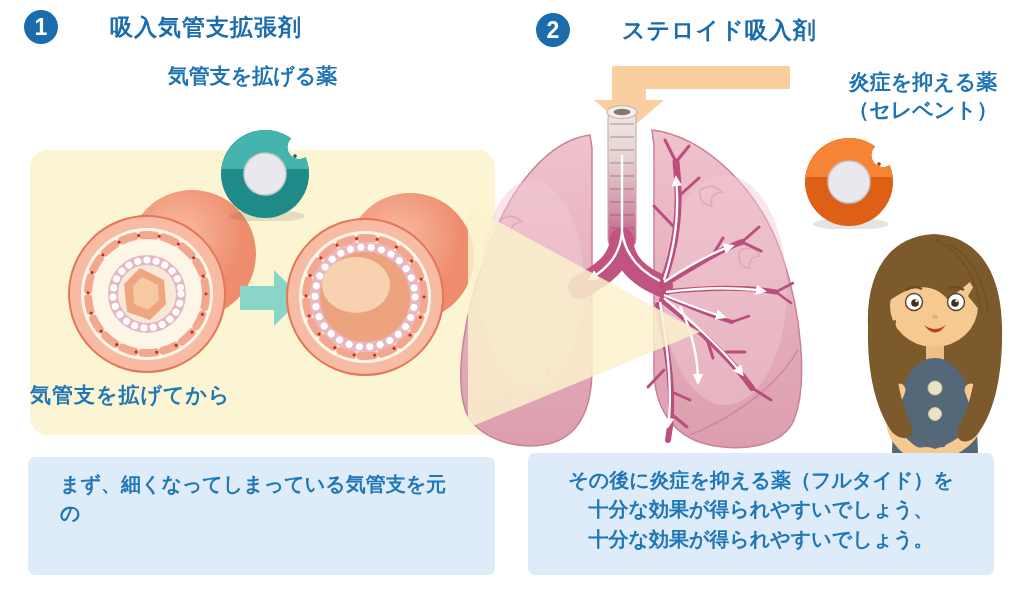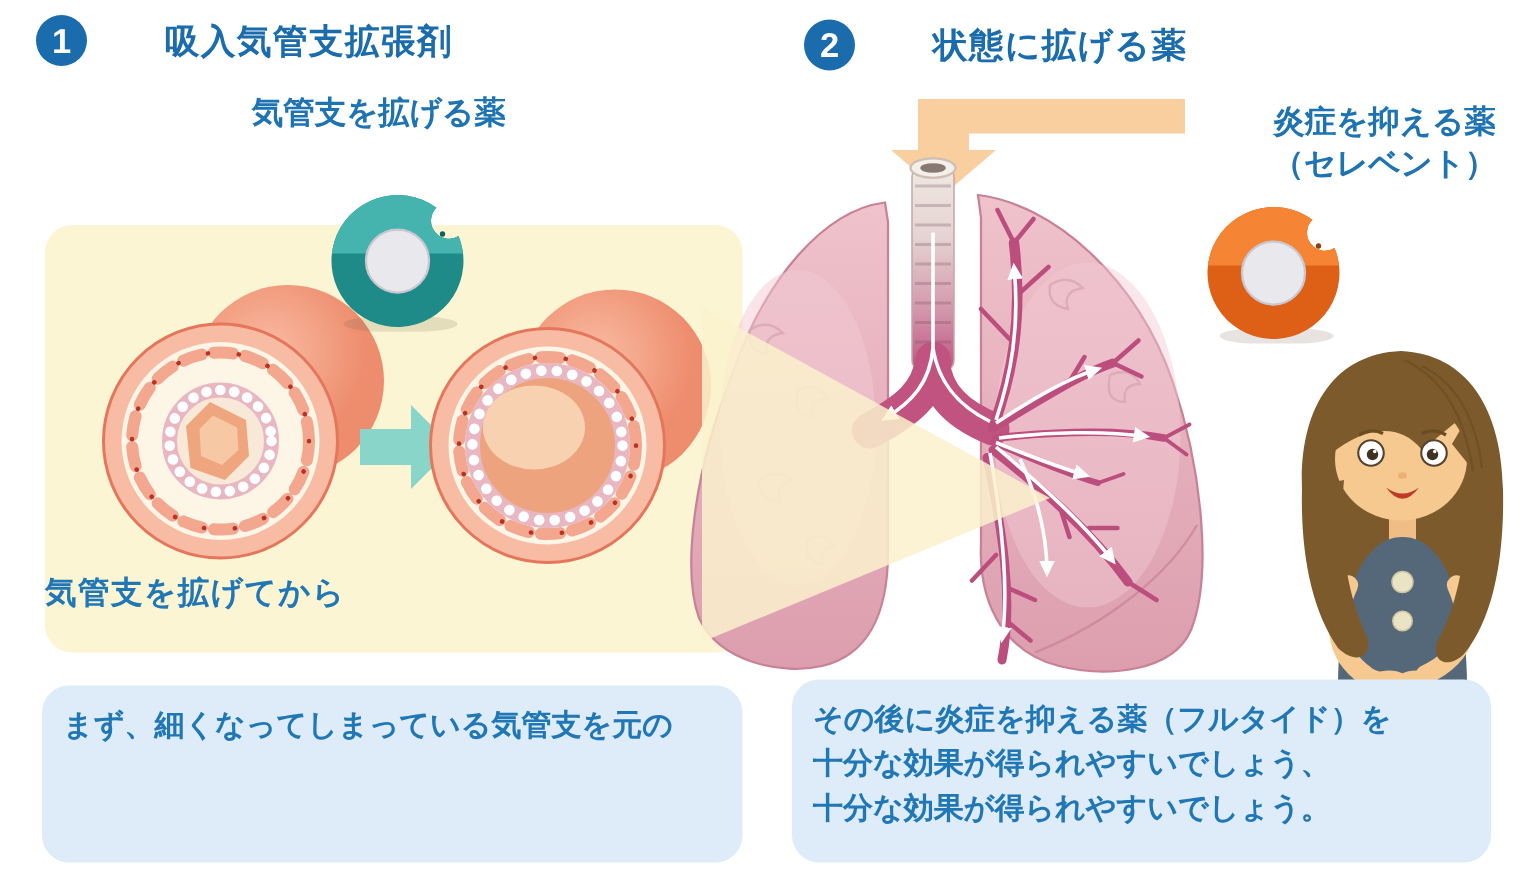--- a/index.html
+++ b/index.html
@@ -27,46 +27,46 @@
   .drug-label{color:#1E73B2;font-weight:bold;font-size:21px;line-height:1.32;text-align:center;z-index:8;}
   .yellow-panel{
     left:30px;top:150px;width:465px;height:285px;background:var(--panel-yellow);
     border-radius:18px;z-index:1;
   }
   .panel-caption{
     left:30px;top:381px;width:465px;text-align:left;color:var(--text-blue);
     font-weight:bold;font-size:21px;z-index:2;letter-spacing:1px;
   }
   .desc-panel{
-    background:var(--panel-blue);border-radius:18px;z-index:7;
+    background:var(--panel-blue);border-radius:7px;z-index:7;
     color:var(--text-blue);font-weight:bold;font-size:20px;line-height:1.47;
-    padding:13px 14px;box-sizing:border-box;
+    padding:13px 32px;box-sizing:border-box;
   }
   .desc-panel-1{left:28px;top:457px;width:467px;height:118px;}
-  .desc-panel-2{left:528px;top:453px;width:466px;height:122px;}
+  .desc-panel-2{left:528px;top:453px;width:466px;height:122px;text-align:center;}
   svg{display:block;}
   .z2{z-index:2;} .z3{z-index:3;} .z4{z-index:4;} .z5{z-index:5;} .z6{z-index:6;}
 </style>
 </head>
 <body>
 
 <div class="stage">
 
   <div class="abs step-header" style="left:24px;top:10px;">
     <div class="badge">1</div>
     <div class="step-title">吸入気管支拡張剤</div>
   </div>
 
   <div class="abs drug-label" style="left:140px;top:62px;width:225px;">
     <div>気管支を拡げる薬</div>
   </div>
 
   <div class="abs step-header" style="left:536px;top:13px;">
     <div class="badge">2</div>
-    <div class="step-title">状態に拡げる薬</div>
+    <div class="step-title">ステロイド吸入剤</div>
   </div>
 
   <div class="abs drug-label" style="left:828px;top:68px;width:190px;">
     <div>炎症を抑える薬</div>
     <div>（セレベント）</div>
   </div>
 
   <div class="abs yellow-panel"></div>
 
   <svg class="abs z2" style="left:52px;top:182px;" width="220" height="200" viewBox="0 0 220 200">

